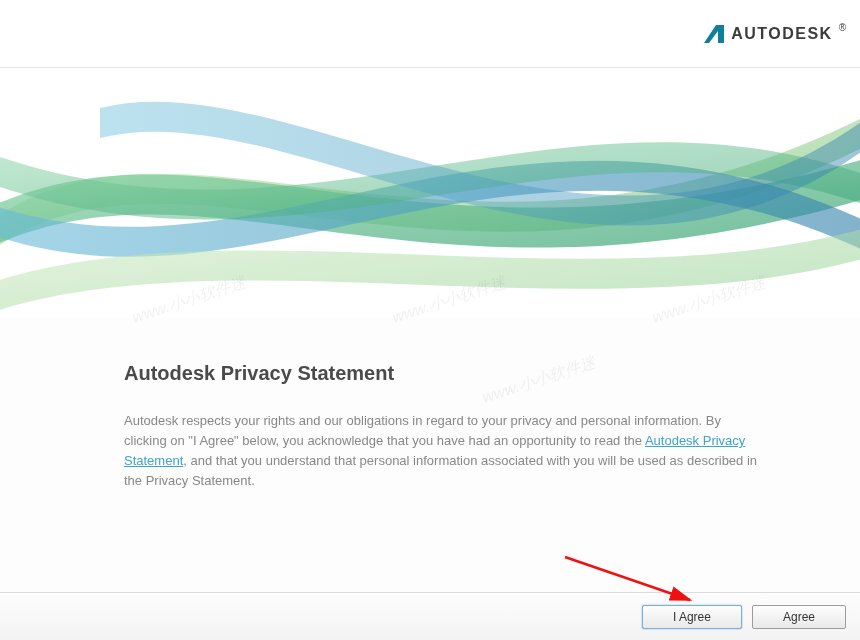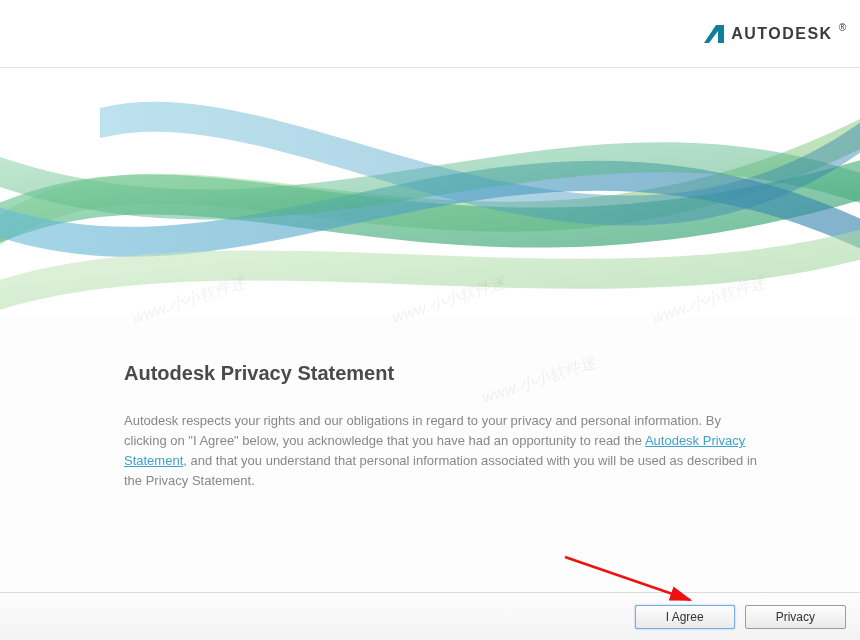--- a/index.html
+++ b/index.html
@@ -146,21 +146,21 @@
 
 <div class="content">
   <h1 class="title">Autodesk Privacy Statement</h1>
   <p class="body-text">
     <span>Autodesk respects your rights and our obligations in regard to your privacy and personal information. By clicking on "I Agree" below, you acknowledge that you have had an opportunity to read the </span><a href="#">Autodesk Privacy Statement</a><span>, and that you understand that  personal information associated with you will be used as described in the Privacy Statement.</span>
   </p>
 </div>
 
 <div class="footer">
   <button class="btn primary">I Agree</button>
-  <button class="btn">Privacy</button>
+  <button class="btn">Agree</button>
 </div>
 
 <svg class="arrow" width="150" height="60">
   <defs>
     <marker id="ah" markerWidth="10" markerHeight="10" refX="8" refY="3" orient="auto">
       <path d="M0,0 L0,6 L9,3 Z" fill="#e11"></path>
     </marker>
   </defs>
   <line x1="5" y1="5" x2="130" y2="48" stroke="#e11" stroke-width="2.5" marker-end="url(#ah)"></line>
 </svg>

